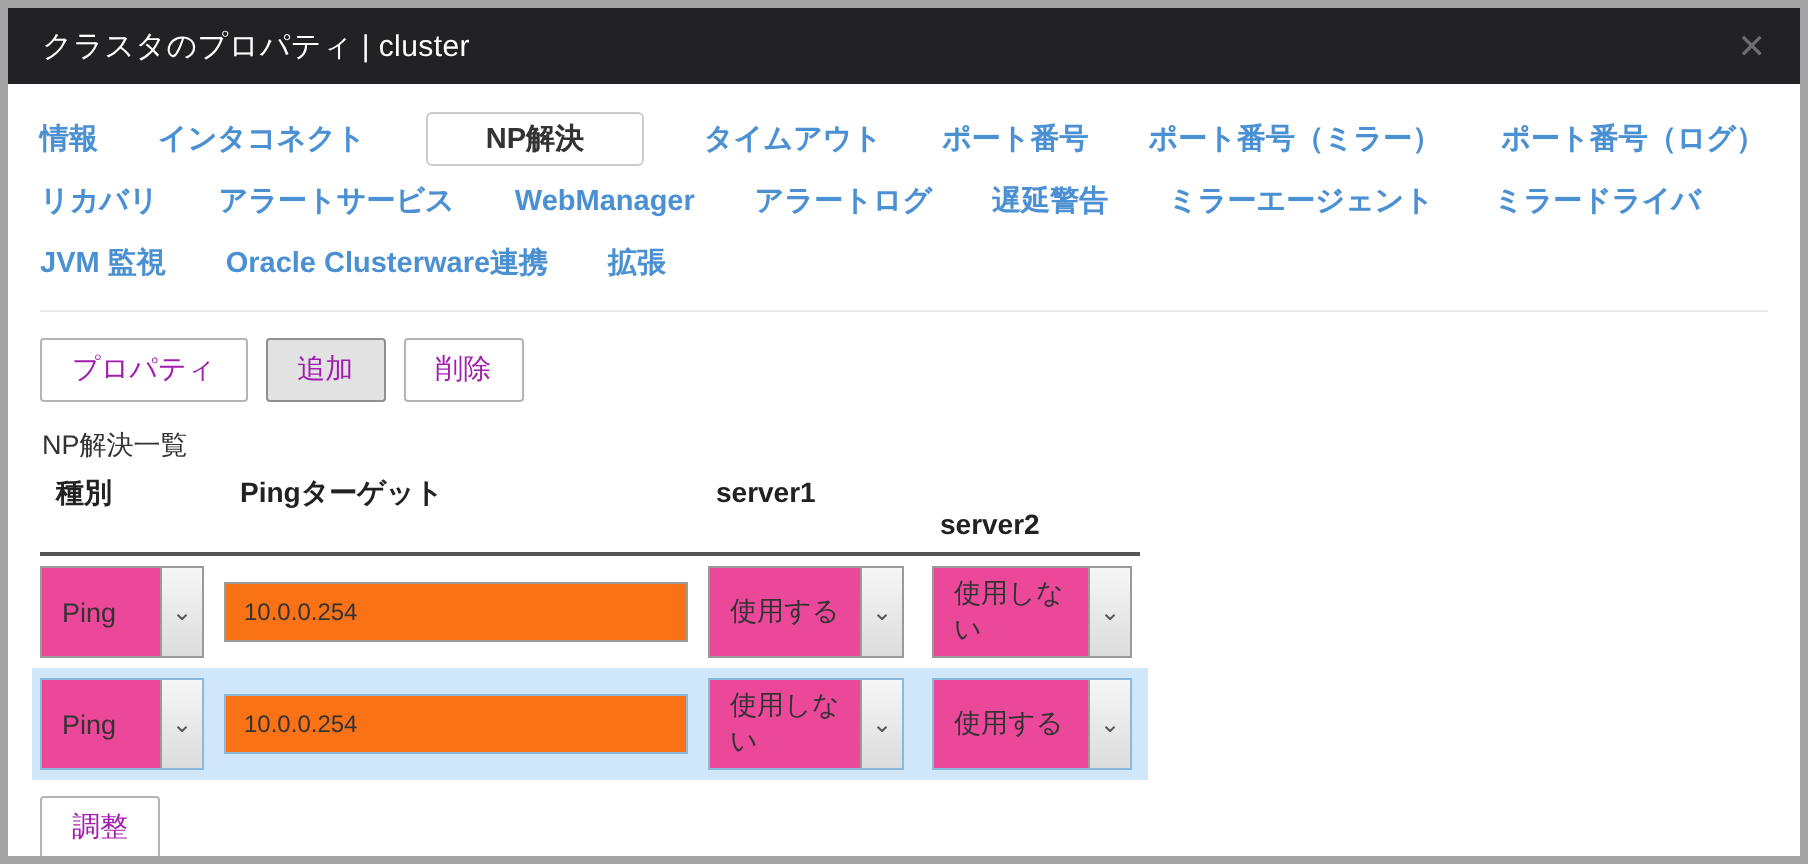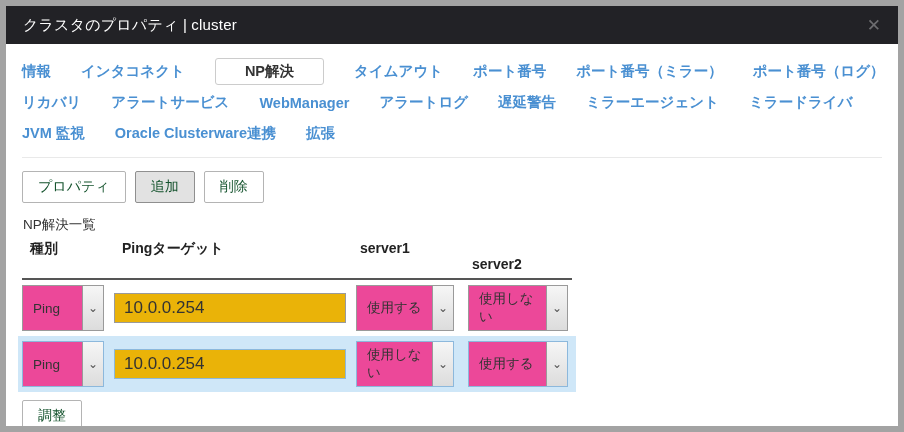--- a/index.html
+++ b/index.html
@@ -1,32 +1,32 @@
 <!DOCTYPE html>
 <html><head>
 <meta charset="utf-8">
 <style>
   html,body { margin:0; padding:0; background:#fff; font-family:"Liberation Sans","DejaVu Sans",sans-serif; }
-  .dialog { width:904px; height:432px; box-sizing:border-box; border:6px solid #a3a3a3; background:#fff; position:relative; overflow:hidden; }
+  .dialog { width:904px; height:432px; box-sizing:border-box; border:4px solid #a3a3a3; background:#fff; position:relative; overflow:hidden; }
 
   
   .titlebar { background:#222226; height:38px; display:flex; align-items:center; padding:0 17px; box-sizing:border-box; }
   .titlebar .title { color:#ffffff; font-size:15px; letter-spacing:0.2px; }
   .titlebar .close { margin-left:auto; color:#6d6d70; font-size:17px; font-weight:bold; cursor:pointer; line-height:1; }
 
   
   .tabs { padding:12px 16px 0 16px; }
   .tab-row { display:flex; align-items:center; gap:30px; height:31px;font-weight:bold; }
   .tab { color:#4a90d2; font-size:14.5px; cursor:pointer; white-space:nowrap; }
   .tab.selected { color:#333; border:1px solid #ccc; border-radius:3px; padding:3px 29px; background:#fff; }
   .tab-divider { border-bottom:1px solid #e9e9e9; margin:8px 16px 0 16px; }
 
   
   .toolbar { padding:13px 16px 0 16px; display:flex; gap:9px; }
-  .btn { background:#fff; border:1px solid #b4b4b4; border-radius:2px; padding:6px 15px; font-size:14px; color:#14532d; cursor:pointer; font-family:inherit; }
+  .btn { background:#fff; border:1px solid #b4b4b4; border-radius:2px; padding:6px 15px; font-size:14px; color:#a21caf; cursor:pointer; font-family:inherit; }
   .btn.active { background:#e2e2e2; border-color:#8f8f8f; }
 
   
   .list-label { padding:13px 16px 2px 17px; font-size:13.5px; color:#333; }
   .np-table { margin:0 16px; }
   .grid { display:grid; grid-template-columns:92px 242px 112px 106px; }
   .head-row { font-weight:bold; font-size:14px; color:#222; padding:4px 0 6px 0; border-bottom:2px solid #555; width:550px; }
   .head-row .hc1 { padding-left:8px; }
   .head-row .hc2 { padding-left:8px; }
   .head-row .hc3 { padding-left:4px; }
@@ -34,21 +34,21 @@
 
   .data-row { align-items:center; padding:5px 4px; margin-left:-4px; width:558px; box-sizing:border-box; }
   .data-row.selected { background:#cfe7f8; }
 
   .sel { display:inline-flex; height:46px; border:1px solid #9a9a9a; background:#ec4899; box-sizing:border-box; align-items:stretch; cursor:pointer; }
   .sel-text { display:flex; align-items:center; padding:0 10px; font-size:13.5px; color:#333; flex:1; }
   .sel-arrow { width:20px; border-left:1px solid #9a9a9a; background:linear-gradient(#f6f6f6,#dcdcdc); display:flex; align-items:center; justify-content:center; color:#555; font-size:12px; }
   .sel.type { width:82px; }
   .sel.srv1 { width:98px; }
   .sel.srv2 { width:100px; }
-  .txt { height:30px; border:1px solid #9a9a9a; padding:0 9px; font-size:17px; color:#333; width:232px; box-sizing:border-box; font-family:inherit; background:#eab308; }
+  .txt { height:30px; border:1px solid #9a9a9a; padding:0 9px; font-size:12px; color:#333; width:232px; box-sizing:border-box; font-family:inherit; background:#f97316; }
   .selected .sel, .selected .txt { border-color:#8cb8dc; }
   .selected .sel-arrow { border-left-color:#9a9a9a; }
 
   .tune-wrap { padding:8px 16px 0 16px; }
 
   
   .footer { position:absolute; right:16px; bottom:12px; display:flex; gap:9px; }
 </style>
 </head>
 <body>

